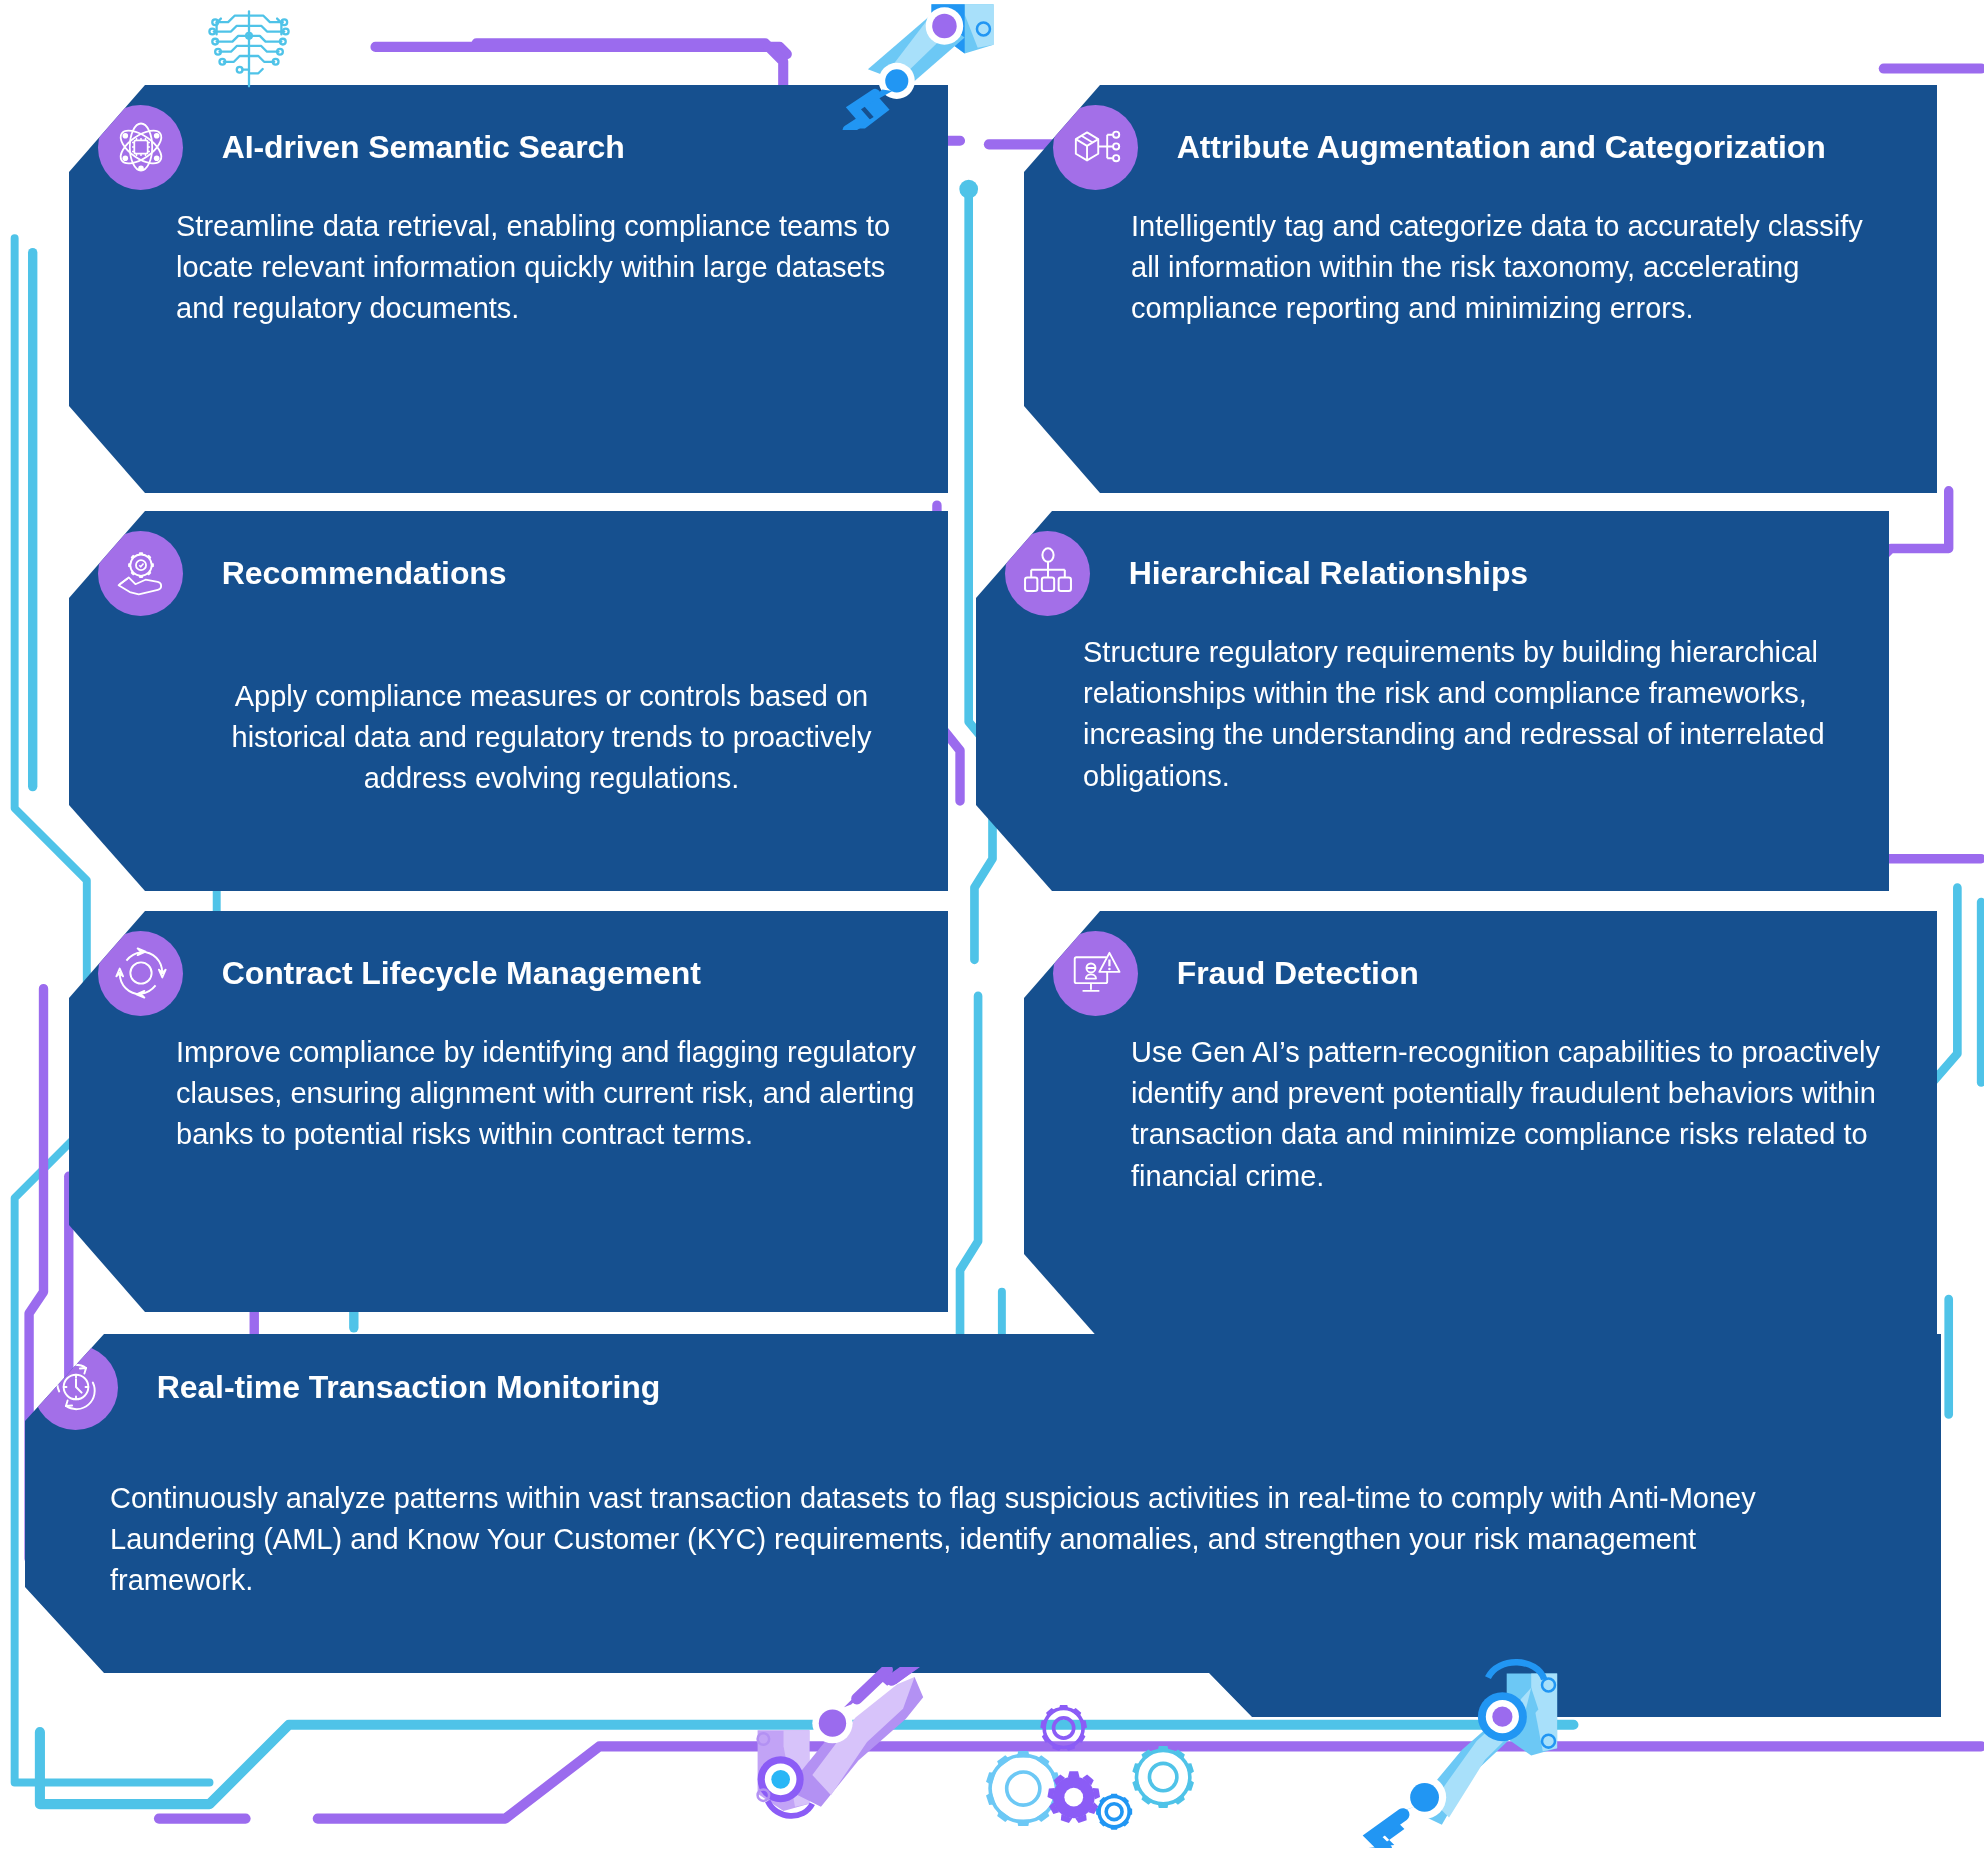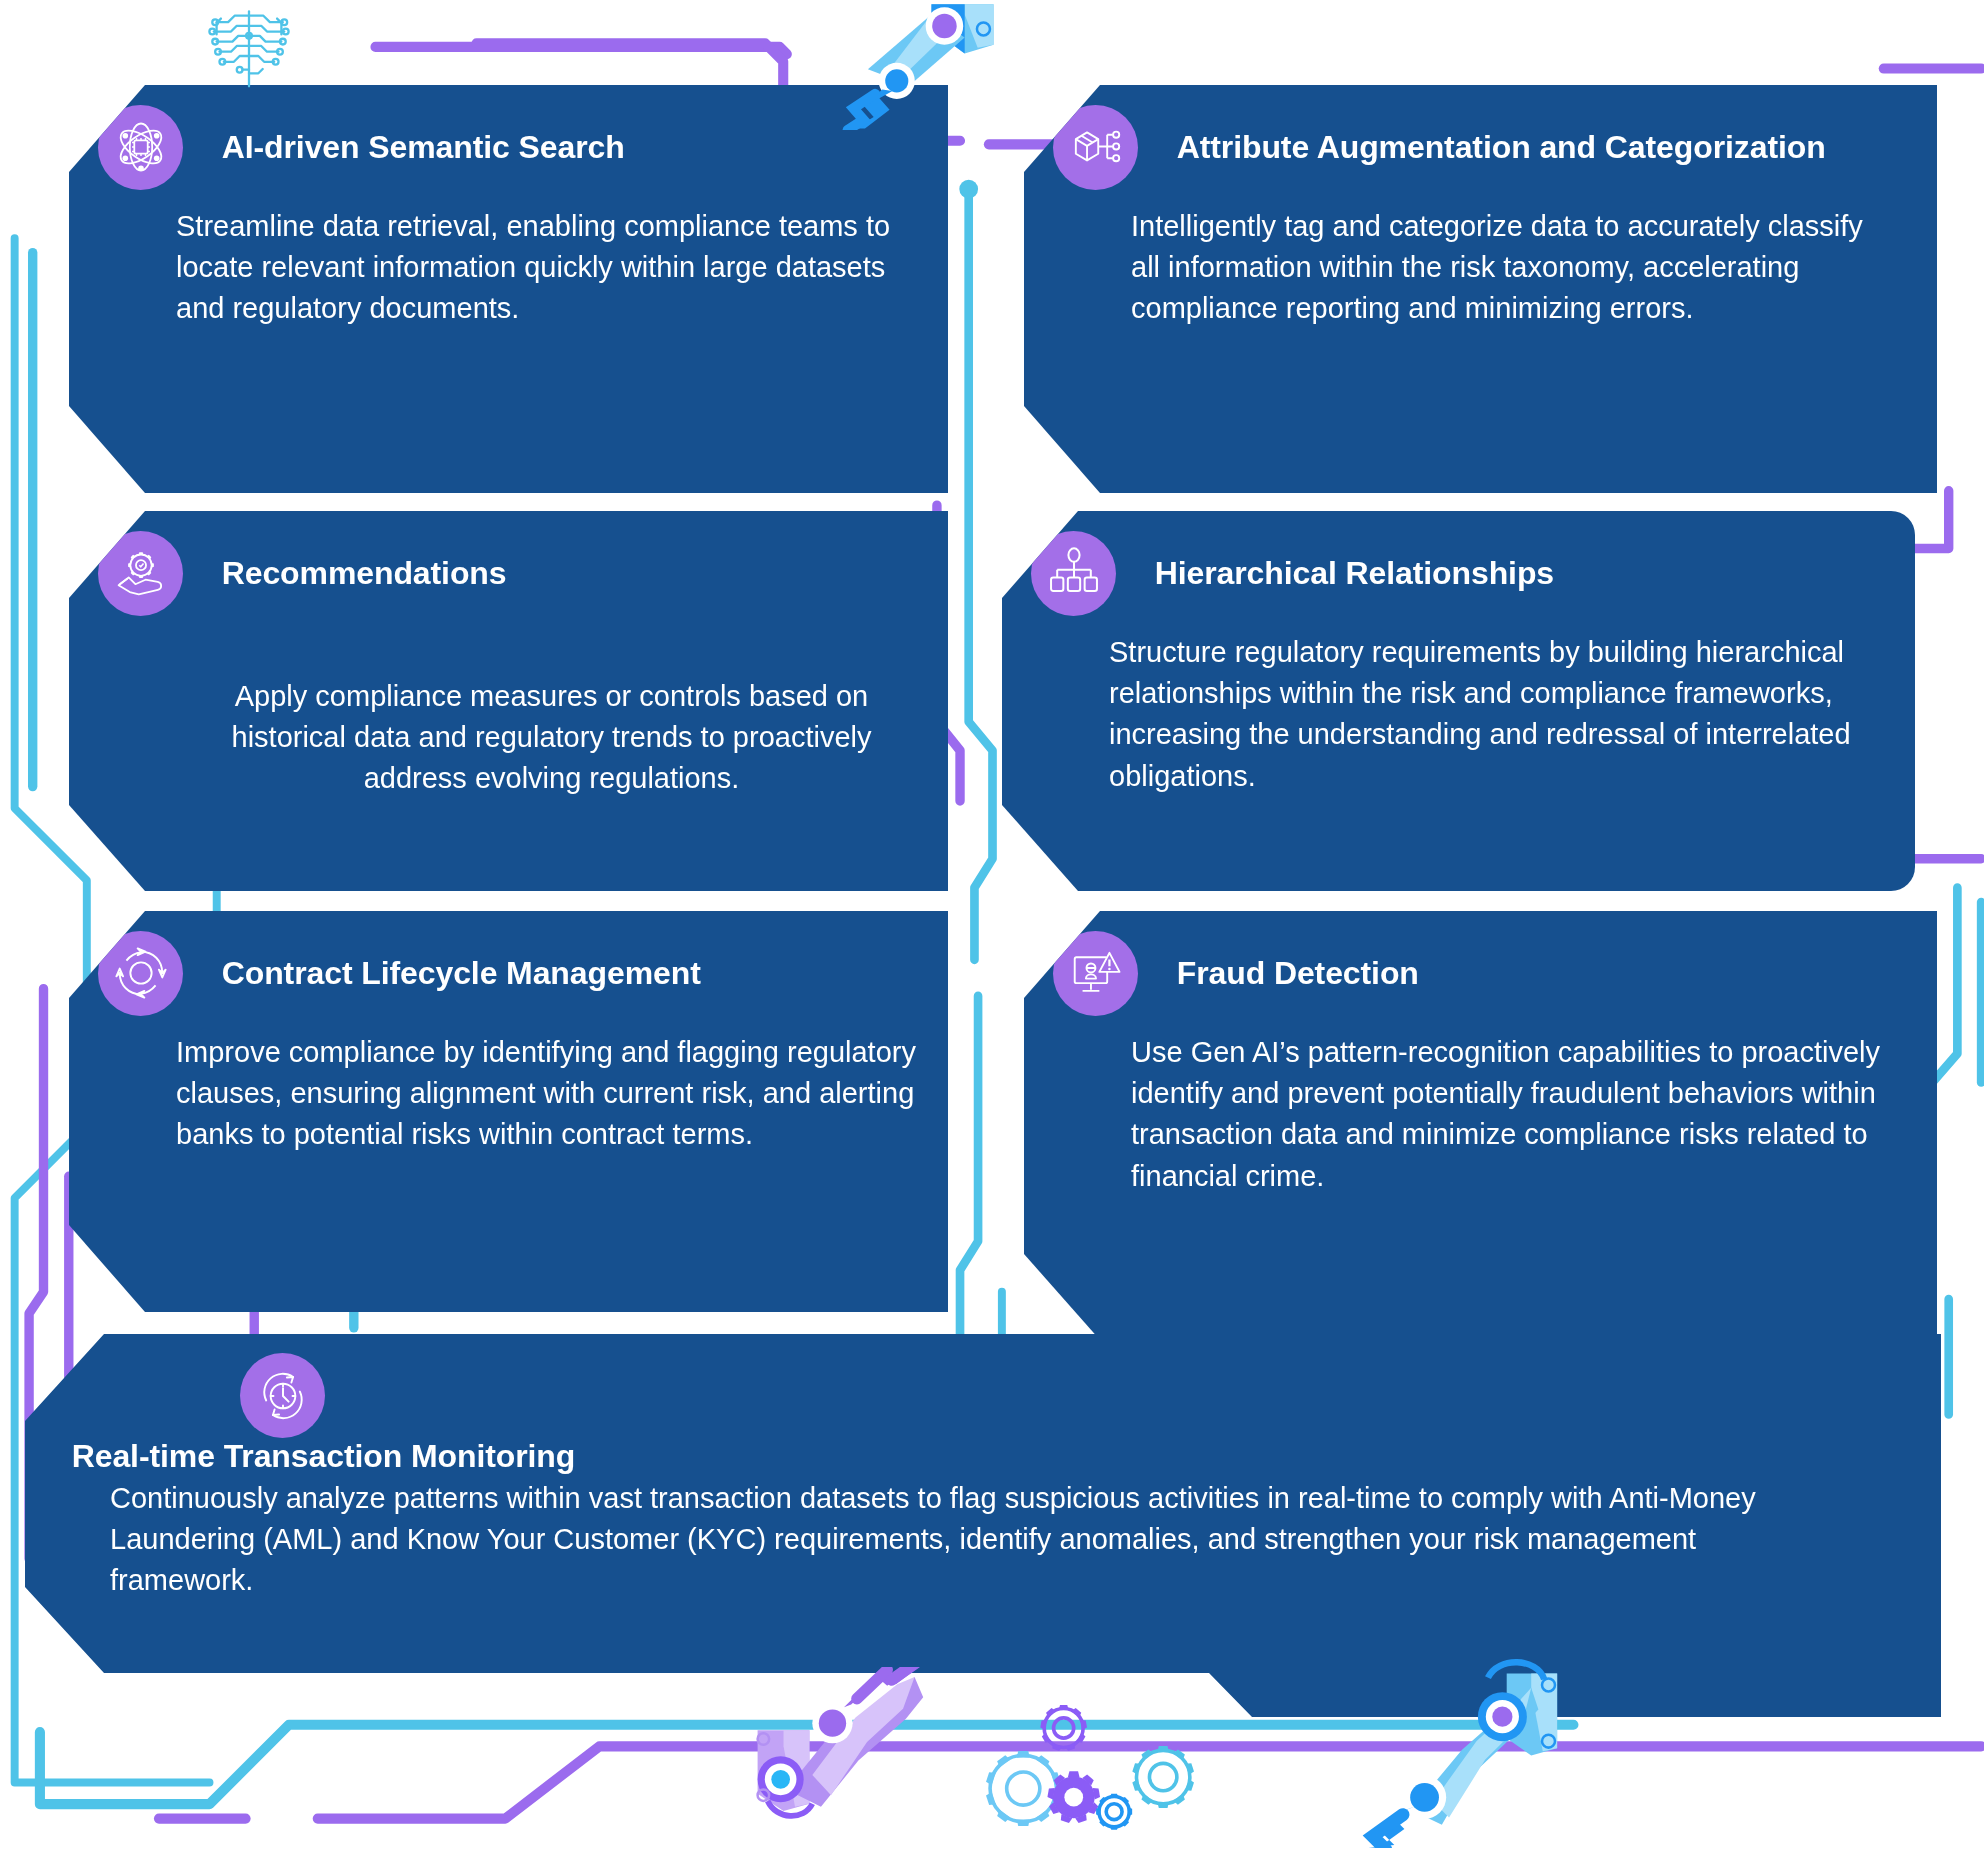--- a/index.html
+++ b/index.html
@@ -28,37 +28,37 @@
     z-index:3;
     color:#ffffff;
   }
   
   .card.c1 { left:69px;  top:85px;  width:879px; height:408px;
     clip-path: polygon(0 87px, 76px 0, 879px 0, 879px 408px, 76px 408px, 0 321px); }
   .card.c2 { left:1024px; top:85px; width:913px; height:408px;
     clip-path: polygon(0 87px, 76px 0, 913px 0, 913px 408px, 76px 408px, 0 321px); }
   .card.c3 { left:69px;  top:511px;  width:879px; height:380px;
     clip-path: polygon(0 87px, 76px 0, 879px 0, 879px 380px, 76px 380px, 0 294px); text-align: center; }
-  .card.c4 { left:1002px; top:511px; width:913px; height:380px;
-    clip-path: polygon(0 87px, 76px 0, 913px 0, 913px 380px, 76px 380px, 0 294px); border-radius: 24px; }
+  .card.c4 { left:976px; top:511px; width:913px; height:380px;
+    clip-path: polygon(0 87px, 76px 0, 913px 0, 913px 380px, 76px 380px, 0 294px); }
   .card.c5 { left:69px;  top:911px; width:879px; height:401px;
     clip-path: polygon(0 87px, 76px 0, 879px 0, 879px 401px, 76px 401px, 0 314px); }
   .card.c6 { left:1024px; top:911px; width:913px; height:429px;
     clip-path: polygon(0 87px, 76px 0, 913px 0, 913px 429px, 76px 429px, 0 343px); }
   .card.c7 { left:25px;  top:1334px; width:1916px; height:383px;
     clip-path: polygon(0 87px, 79px 0, 1916px 0, 1916px 383px, 1227px 383px, 1184px 339px, 79px 339px, 0 253px); }
 
   
   .card-head {
     position:absolute;
     left:72px; top:16px;
     display:flex; align-items:center; gap:0;
     height:92px;
   }
-  .card.c7 .card-head { left:51px; top:19px;flex-direction:column; }
+  .card.c7 .card-head { left:51px; top:7px; }
 
   .icon-badge {
     width:85px; height:85px;
     border-radius:50%;
     background:#A36FE8;
     display:flex; align-items:center; justify-content:center;
     flex:0 0 auto;
     position:relative;
     left:-43px;
   }

